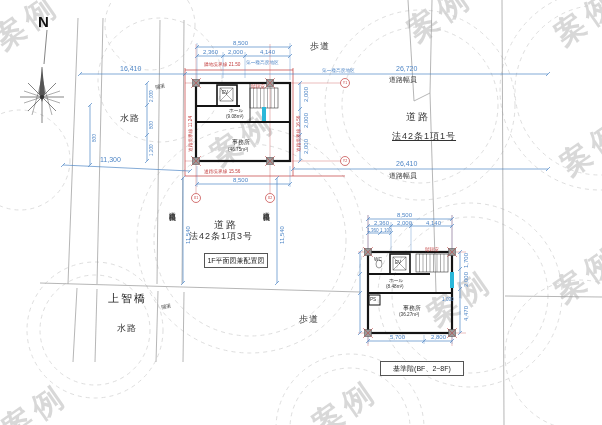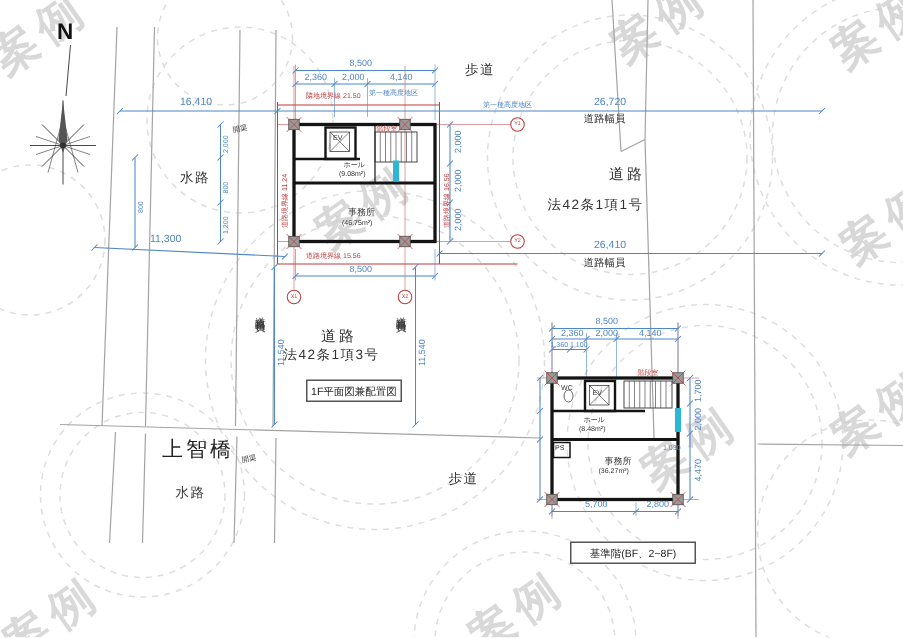--- a/index.html
+++ b/index.html
@@ -17,21 +17,21 @@
   .rts{font-size:6px;transform:rotate(-90deg) scale(.78);transform-origin:left top;}
   .rred{font-size:6px;transform:rotate(-90deg) scale(.78);transform-origin:left top;}
   .vrl{writing-mode:vertical-rl;font-size:7px;letter-spacing:1px;}
   .wm{position:absolute;font-size:30px;font-weight:bold;color:#cccccc;opacity:.75;
       transform:rotate(-35deg);letter-spacing:5px;white-space:nowrap;}
   .tbox{position:absolute;border:1px solid #555;background:#fff;display:flex;
         align-items:center;justify-content:center;font-size:7px;color:#222;white-space:nowrap;}
   .bub{position:absolute;font-size:6px;transform:scale(.6);transform-origin:center;
        color:#c23b3b;width:10px;text-align:center;line-height:1;}
   .nlbl{position:absolute;font-size:15px;font-weight:bold;color:#111;}
-  .bridge{position:absolute;font-size:14px;letter-spacing:2px;color:#222;}
+  .bridge{position:absolute;font-size:11px;letter-spacing:2px;color:#222;}
   svg{position:absolute;left:0;top:0;}
 </style>
 </head>
 <body>
 
 <div id="canvas">
 
   <svg width="602" height="425">
     <g fill="none" stroke="#dedede" stroke-width="1" stroke-dasharray="4 4">
       <circle cx="150" cy="25" r="45"></circle>
@@ -202,21 +202,21 @@
 
   <div class="lbl t9" style="left:310px;top:42px;">歩道</div>
   <div class="lbl t9" style="left:299px;top:315px;">歩道</div>
   <div class="lbl t9" style="left:120px;top:114px;">水路</div>
   <div class="lbl t9" style="left:117px;top:324px;">水路</div>
   <div class="lbl" style="left:155px;top:85px;font-size:6px;transform:rotate(-10deg) scale(.8);transform-origin:left top;">開渠</div>
   <div class="lbl" style="left:161px;top:305px;font-size:6px;transform:rotate(-10deg) scale(.8);transform-origin:left top;">開渠</div>
   <div class="bridge" style="left:108px;top:291px;">上智橋</div>
 
   <div class="lbl t10" style="left:406px;top:112px;">道路</div>
-  <div class="lbl t9" style="left:365px;top:132px;">法42条1項1号</div>
+  <div class="lbl t9" style="left:392px;top:132px;text-decoration:underline;">法42条1項1号</div>
   <div class="lbl t10" style="left:214px;top:220px;">道路</div>
   <div class="lbl t9" style="left:189px;top:232px;">法42条1項3号</div>
 
   <div class="lbl t7 blue" style="left:396px;top:65px;">26,720</div>
   <div class="lbl t7" style="left:389px;top:76px;">道路幅員</div>
   <div class="lbl t7 blue" style="left:396px;top:160px;">26,410</div>
   <div class="lbl t7" style="left:389px;top:172px;">道路幅員</div>
   <div class="lbl t7 blue" style="left:120px;top:65px;">16,410</div>
   <div class="lbl t7 blue" style="left:100px;top:156px;">11,300</div>
 

